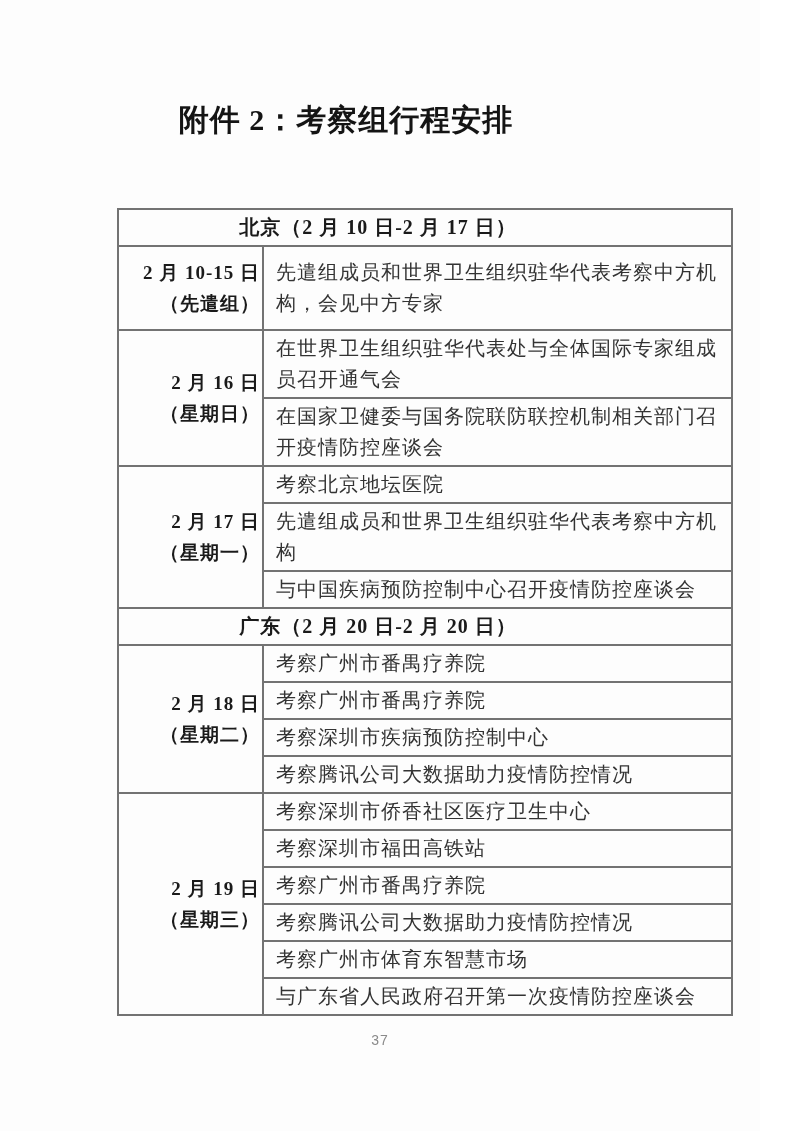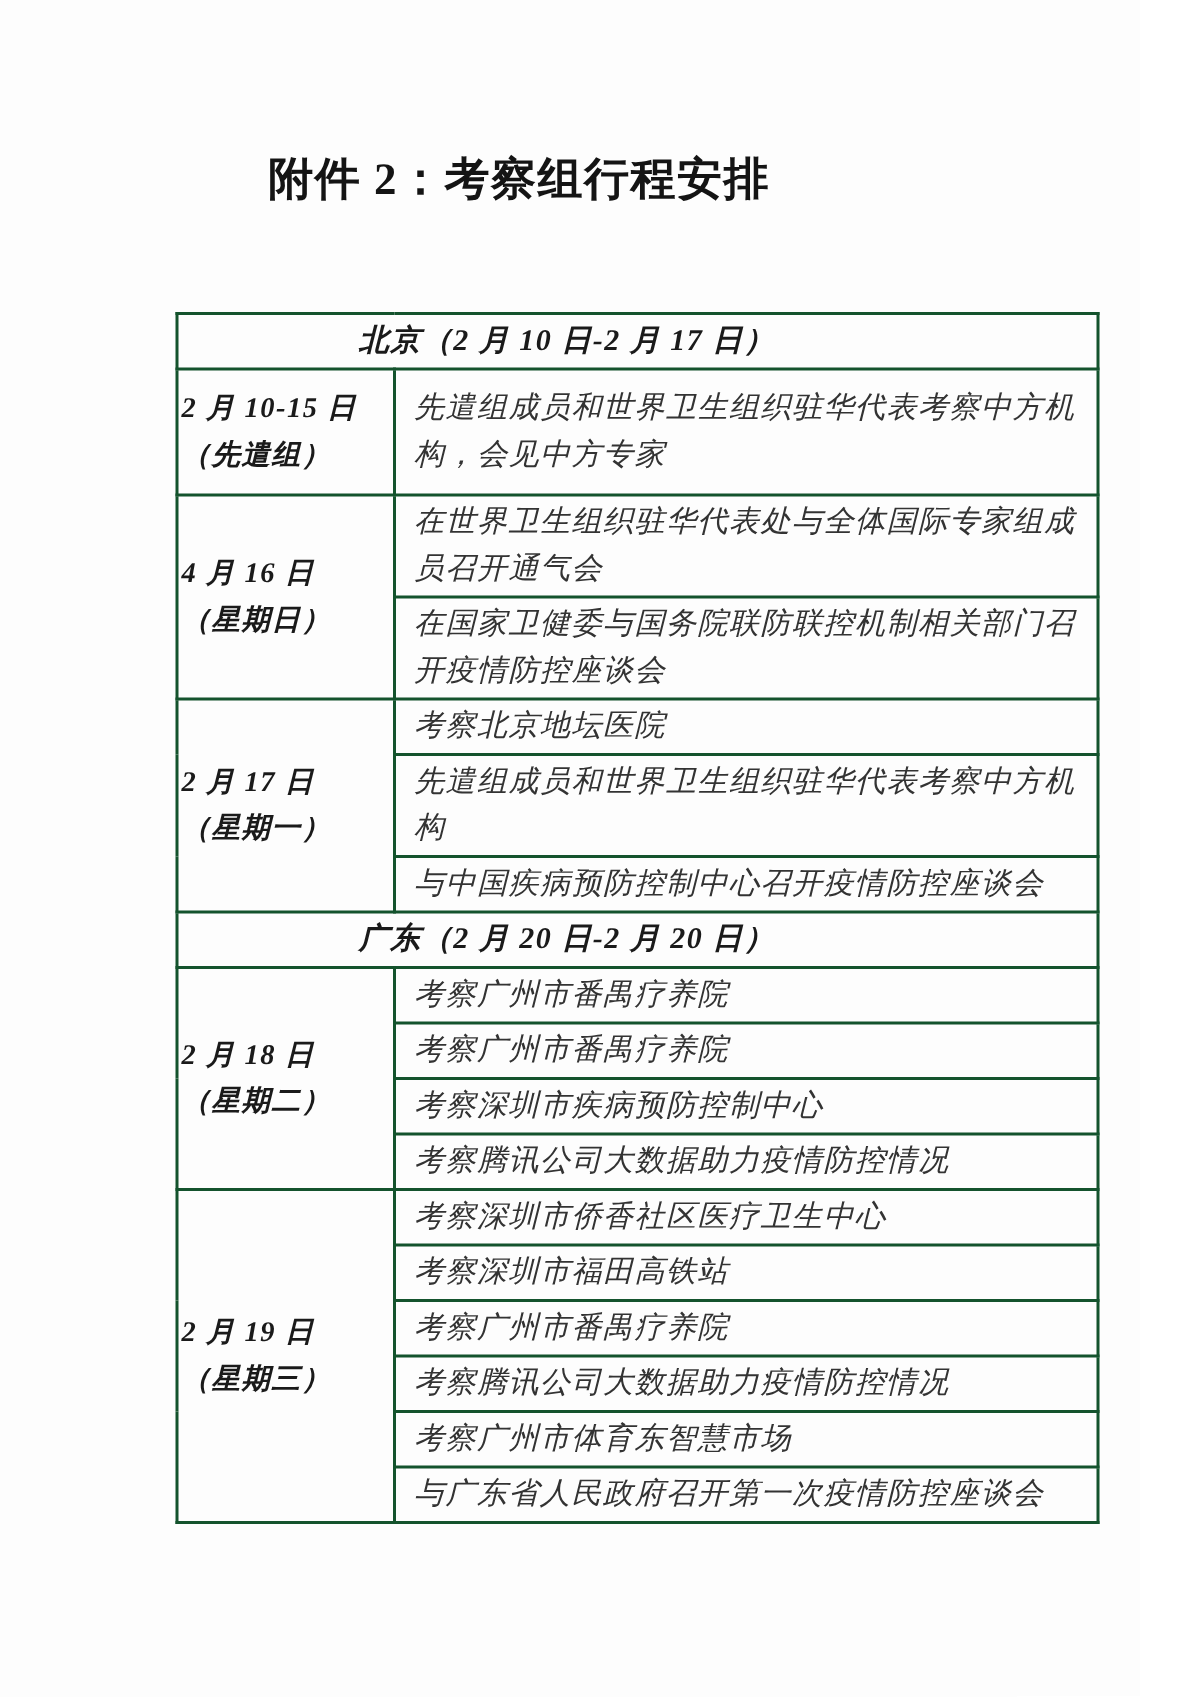--- a/index.html
+++ b/index.html
@@ -26,38 +26,37 @@
     letter-spacing: 1px;
     color: #141414;
   }
   table.schedule {
     margin: 71px 0 0 117px;
     width: 614px;
     border-collapse: collapse;
     table-layout: fixed;
   }
   table.schedule td {
-    border: 2px solid #14532d;
+    border: 2px solid #737373;
     vertical-align: middle;
-    font-style: italic;
   }
   col.c-date { width: 145px; }
   col.c-act  { width: 469px; }
   .section-header-cell {
     text-align: center;
     padding: 2px 100px 2px 6px;    
     font-size: 20px;
     line-height: 31px;
     font-weight: bold;
     color: #1a1a1a;
     letter-spacing: 1px;
     white-space: nowrap;
   }
   .date-cell {
-    text-align: left;
+    text-align: right;
     font-size: 19px;
     line-height: 31px;
     font-weight: bold;
     color: #1a1a1a;
     letter-spacing: 1px;
     padding: 2px 2px;
   }
   .activity-cell {
     font-size: 20px;
     line-height: 31px;
@@ -97,21 +96,21 @@
         </tr>
         <tr>
           <td rowspan="1" class="date-cell">
             <div>2 月 10-15 日</div>
             <div>（先遣组）</div>
           </td>
           <td class="activity-cell roomy">先遣组成员和世界卫生组织驻华代表考察中方机构，会见中方专家</td>
         </tr>
         <tr>
           <td rowspan="2" class="date-cell">
-            <div>4 月 16 日</div>
+            <div>2 月 16 日</div>
             <div>（星期日）</div>
           </td>
           <td class="activity-cell">在世界卫生组织驻华代表处与全体国际专家组成员召开通气会</td>
         </tr>
         <tr>
           <td class="activity-cell">在国家卫健委与国务院联防联控机制相关部门召开疫情防控座谈会</td>
         </tr>
         <tr>
           <td rowspan="3" class="date-cell">
             <div>2 月 17 日</div>
@@ -162,13 +161,14 @@
         </tr>
         <tr>
           <td class="activity-cell">考察广州市体育东智慧市场</td>
         </tr>
         <tr>
           <td class="activity-cell">与广东省人民政府召开第一次疫情防控座谈会</td>
         </tr>
       </tbody>
   </table>
 
+  <div class="page-number">37</div>
 </div>
 
 </body></html>

